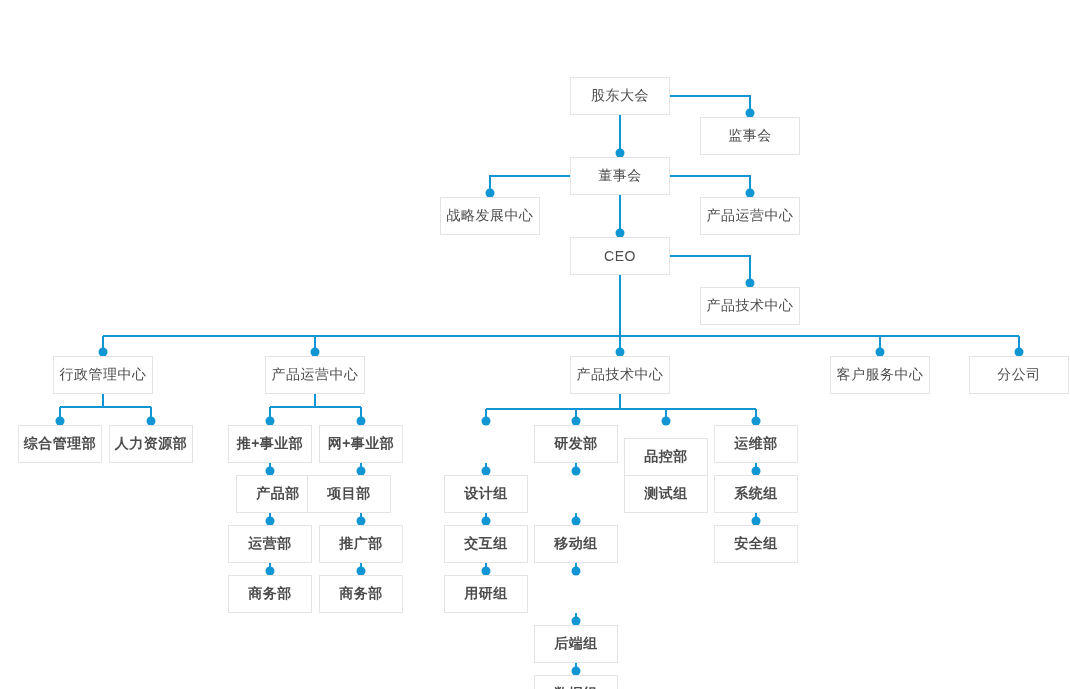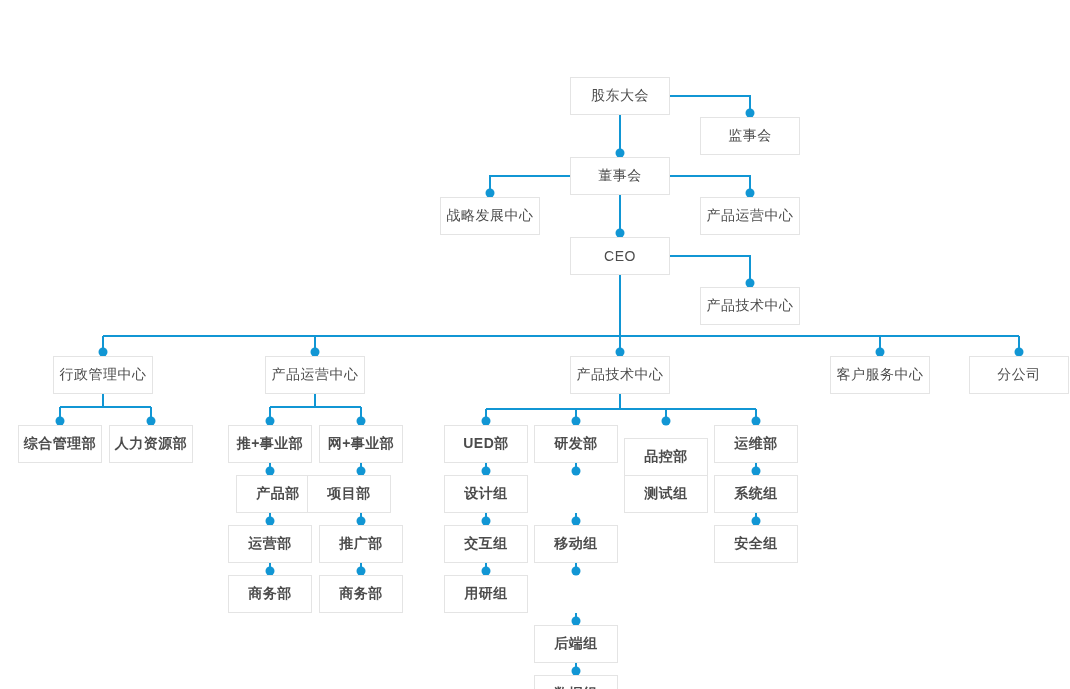--- a/index.html
+++ b/index.html
@@ -100,21 +100,20 @@
   <div class="node" style="left:53px;top:330px">行政管理中心</div>
   <div class="node" style="left:265px;top:330px">产品运营中心</div>
   <div class="node" style="left:570px;top:330px">产品技术中心</div>
   <div class="node" style="left:830px;top:330px">客户服务中心</div>
   <div class="node" style="left:969px;top:330px">分公司</div>
 
   <div class="node sm" style="left:18px;top:399px">综合管理部</div>
   <div class="node sm" style="left:109px;top:399px">人力资源部</div>
   <div class="node sm" style="left:228px;top:399px">推+事业部</div>
   <div class="node sm" style="left:319px;top:399px">网+事业部</div>
-  <div class="node sm" style="left:444px;top:399px">UED部</div>
   <div class="node sm" style="left:534px;top:399px">研发部</div>
   <div class="node sm" style="left:624px;top:412px">品控部</div>
   <div class="node sm" style="left:714px;top:399px">运维部</div>
 
   <div class="node sm" style="left:236px;top:449px">产品部</div>
   <div class="node sm" style="left:307px;top:449px">项目部</div>
   <div class="node sm" style="left:444px;top:449px">设计组</div>
   <div class="node sm" style="left:624px;top:449px">测试组</div>
   <div class="node sm" style="left:714px;top:449px">系统组</div>
 

